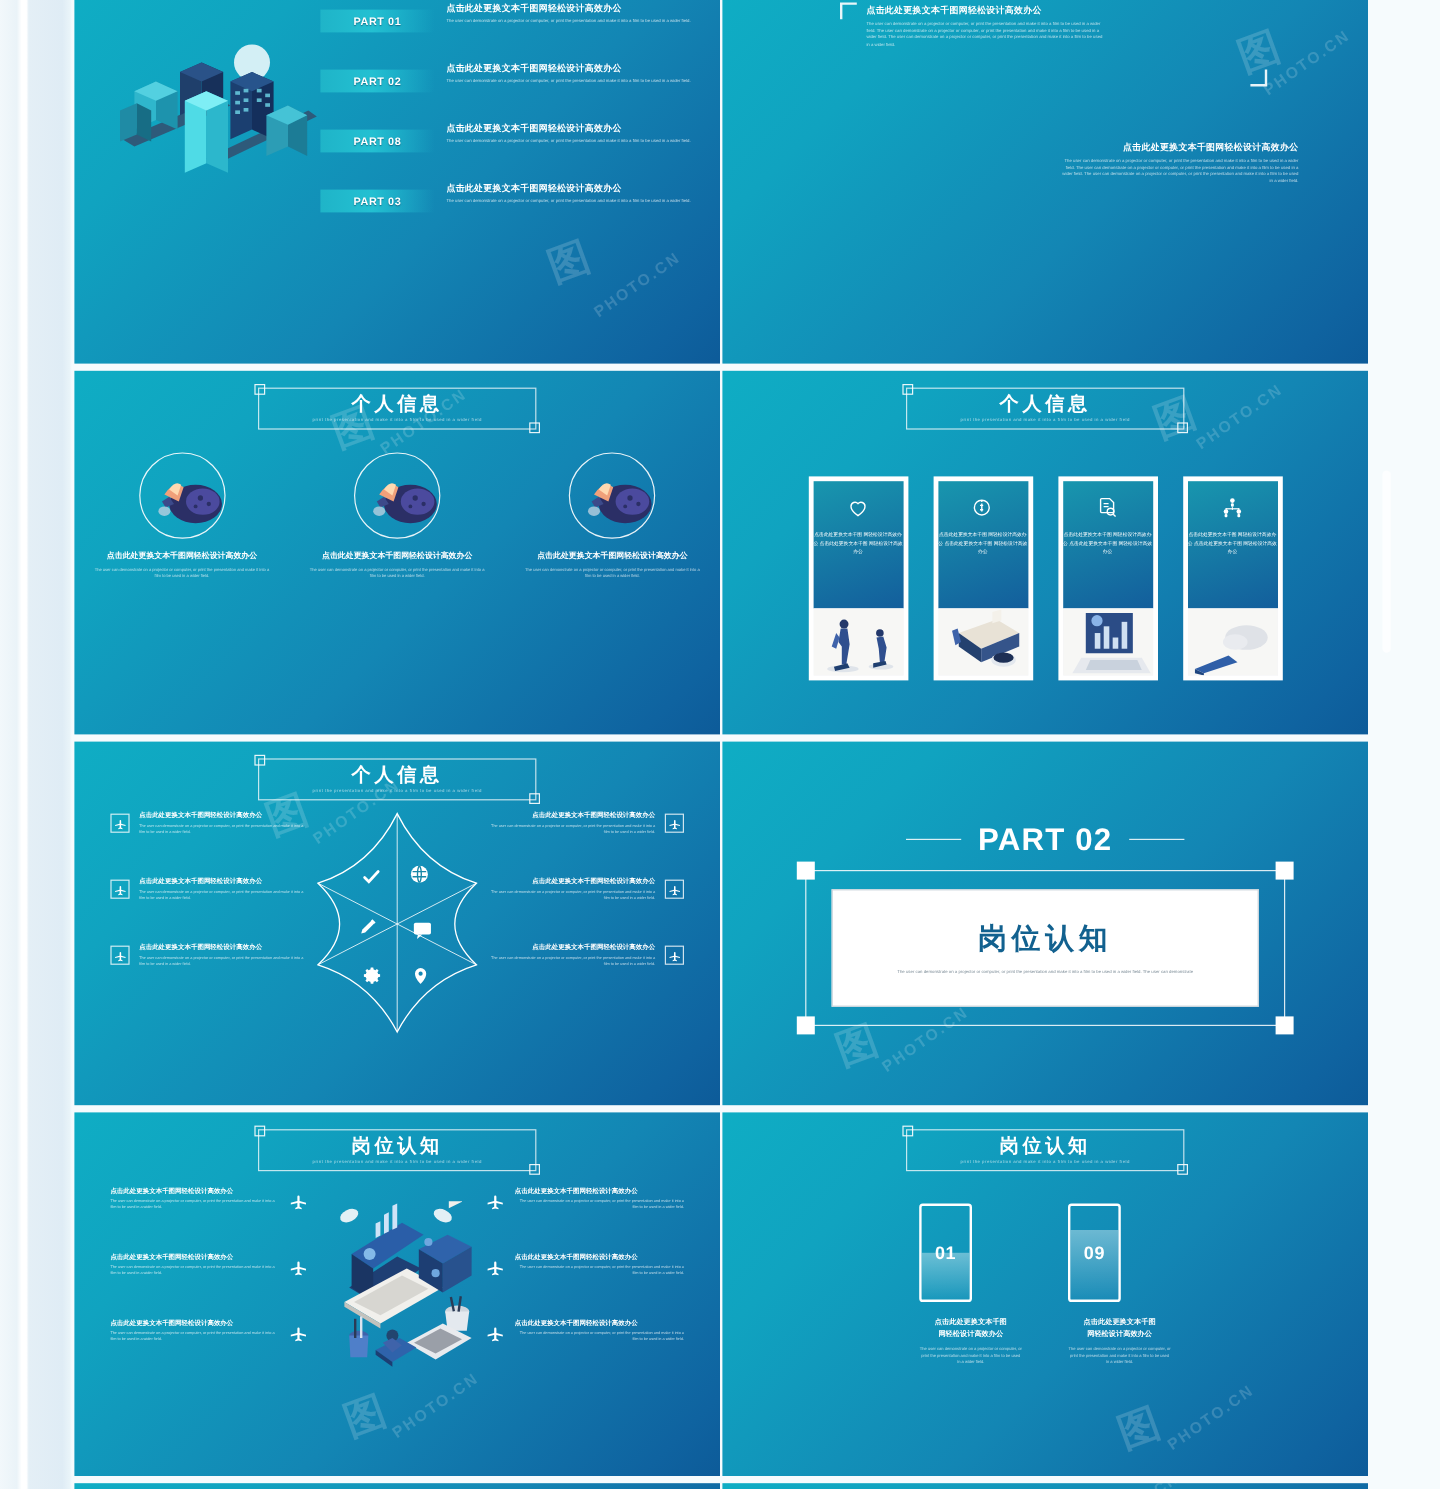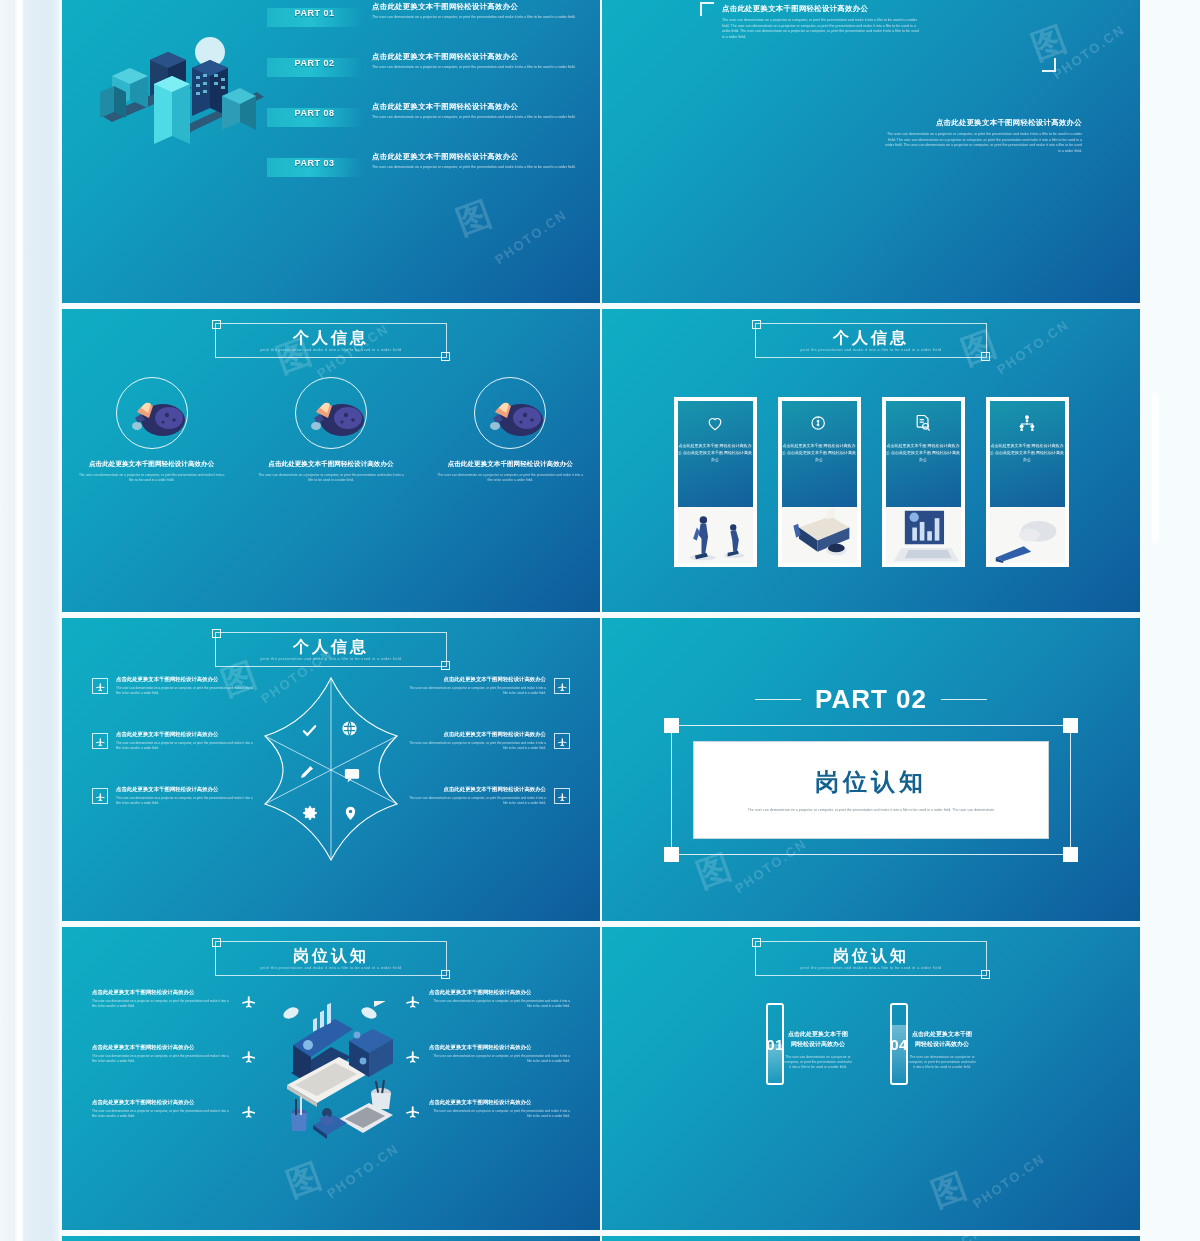--- a/index.html
+++ b/index.html
@@ -60,21 +60,21 @@
 
   
   .city{
     position:absolute; left:30px; top:24px; width:180px; height:130px;
   }
   .part-rows{ position:absolute; left:205px; top:2px; width:325px; }
   .part-row{ display:flex; align-items:flex-start; height:49px; margin-bottom:1px; }
   .part-chip{
     width:95px; height:19px; margin-top:6px; flex:0 0 95px;
     background:linear-gradient(90deg,#1fb4c8 0%,#23c0d2 45%,rgba(30,150,180,0) 100%);
-    display:flex; justify-content:center;
+    display:flex; align-items:center; justify-content:center;
   }
   .part-chip span{ font-size:9px; font-weight:bold; letter-spacing:.5px; text-shadow:0 1px 1px rgba(0,40,70,.5);}
   .part-txt{ margin-left:10px; flex:1; }
   .part-txt .h{ font-size:7.4px; font-weight:bold; letter-spacing:.3px; }
   .part-txt .p{ font-size:3.6px; line-height:1.5; opacity:.72; margin-top:3px; }
 
   
   .corner{
     position:absolute; width:14px; height:14px; border:2px solid rgba(255,255,255,.9);
   }
@@ -142,21 +142,21 @@
   }
   .cover-box .ct{ font-size:24px; font-weight:bold; color:#12618f; letter-spacing:4px; }
   .cover-box .cs{ font-size:3.6px; color:#7b8b96; text-align:center; line-height:1.6; margin-top:10px; width:78%;}
   .nub{ position:absolute; width:15px; height:15px; background:#fff; }
 
   
   .scene{ position:absolute; left:199px; top:74px; width:150px; height:170px; }
 
   
   .batt-row{ position:absolute; left:0; top:76px; width:538px; display:flex; justify-content:center; gap:38px; }
-  .batt-col{ width:86px; display:flex; align-items:center; }
+  .batt-col{ width:86px; display:flex; flex-direction:column; align-items:flex-start; }
   .batt{
     position:relative; width:44px; height:82px; border:2px solid #fff; border-radius:3px;
     overflow:hidden; display:flex; align-items:center; justify-content:center;
   }
   .batt::before{
     content:""; position:absolute; top:-7px; left:50%; transform:translateX(-50%);
     width:14px; height:6px; background:#fff; border-radius:2px 2px 0 0;
   }
   .batt .fill{
     position:absolute; left:0; right:0; bottom:0;
@@ -743,21 +743,21 @@
           </div>
           <div class="batt-cap">
             <div class="h" style="white-space:pre-line">点击此处更换文本千图
 网轻松设计高效办公</div>
             <div class="p">The user can demonstrate on a projector or computer, or print the presentation and make it into a film to be used in a wider field.</div>
           </div>
         </div>
         <div class="batt-col">
           <div class="batt">
             <div class="fill" style="height:74%"></div>
-            <div class="num">04</div>
+            <div class="num">09</div>
           </div>
           <div class="batt-cap">
             <div class="h" style="white-space:pre-line">点击此处更换文本千图
 网轻松设计高效办公</div>
             <div class="p">The user can demonstrate on a projector or computer, or print the presentation and make it into a film to be used in a wider field.</div>
           </div>
         </div>
       </div>
 
       <div class="wm wm-mark" style="left:330px;top:240px;">图</div>

